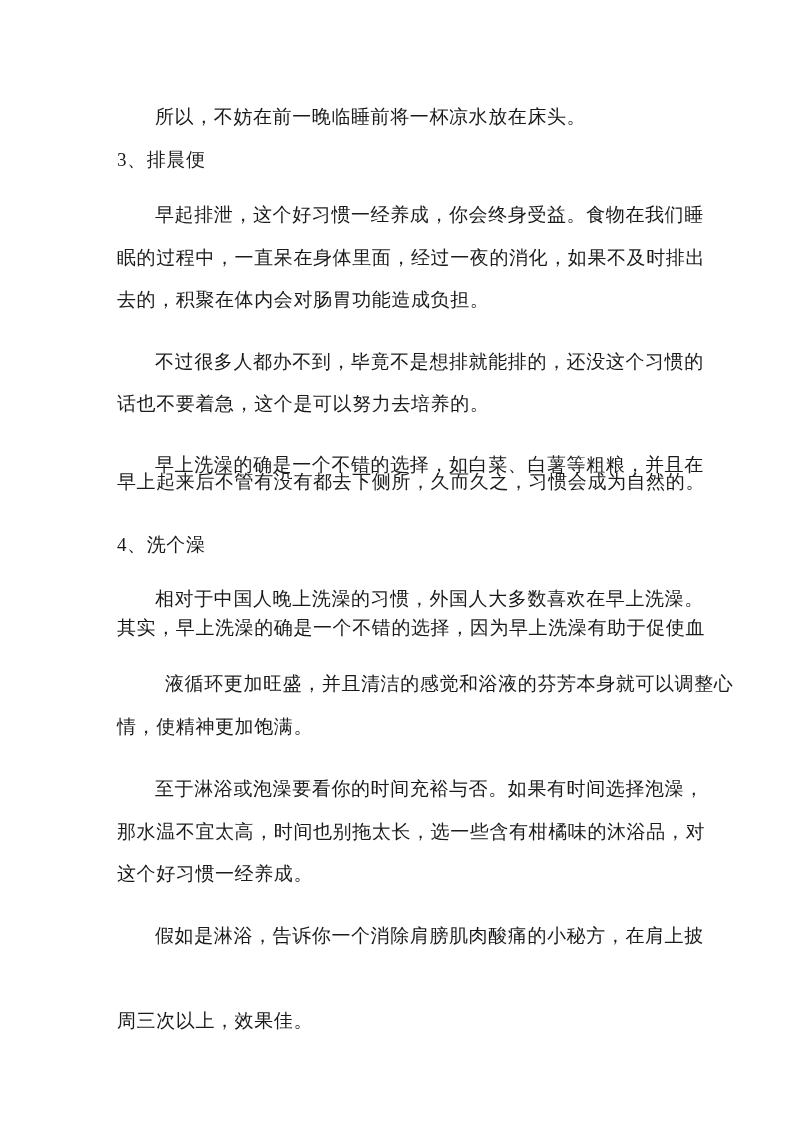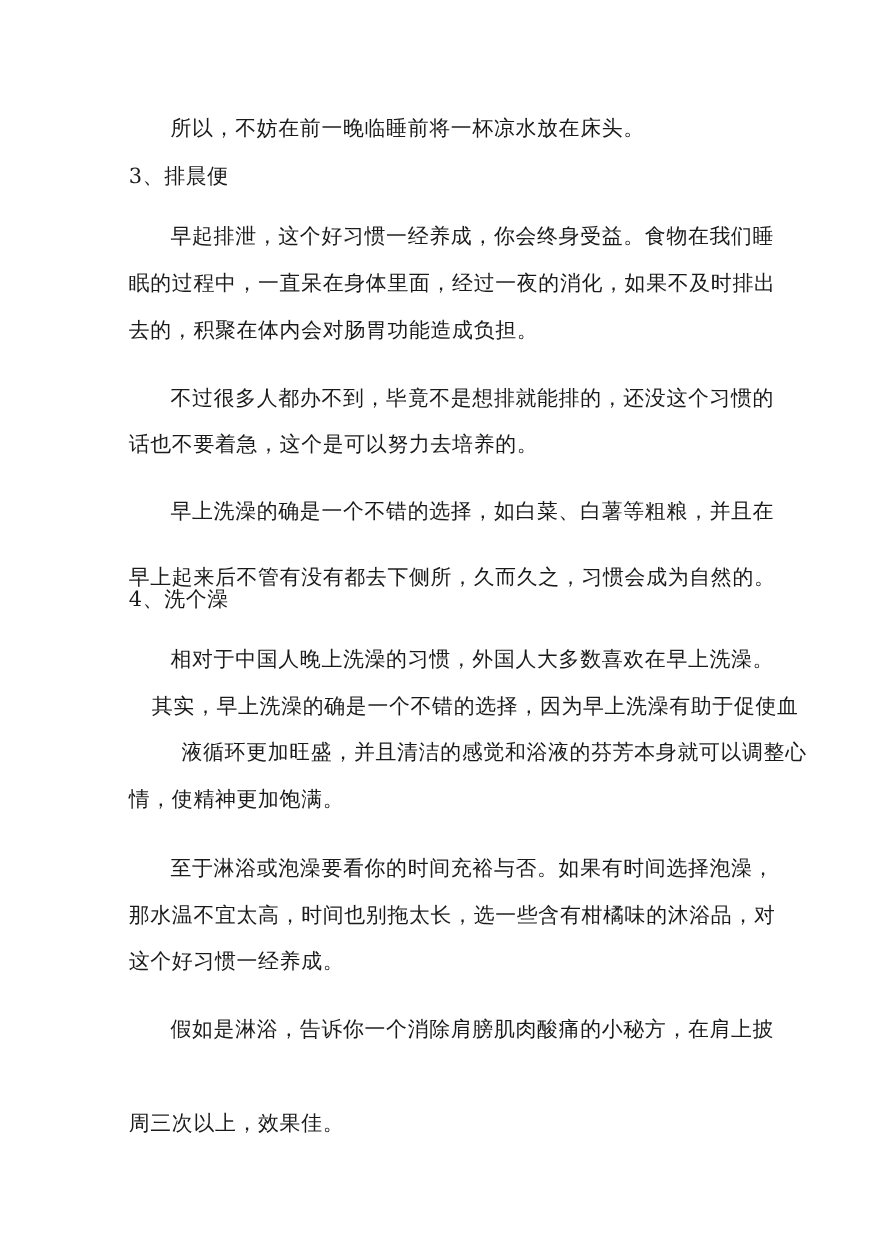--- a/index.html
+++ b/index.html
@@ -14,20 +14,21 @@
       overflow: hidden;
       font-family: "DejaVu Serif", "Liberation Serif", serif;
       color: #1a1a1a;
     }
     .page {
       position: absolute;
       left: 0; top: 0;
       width: 793px;
       height: 906px;
       background: #ffffff;
+      font-family: Liberation Serif, serif;
     }
     .line {
       position: absolute;
       left: 117px;
       width: 560px;
       font-size: 19px;
       line-height: 24px;
       height: 24px;
       white-space: nowrap;
       letter-spacing: 0.6px;
@@ -45,26 +46,26 @@
   <div class="line heading" style="top:148px;">3、排晨便</div>
 
   <div class="line indent" style="top:203px;">早起排泄，这个好习惯一经养成，你会终身受益。食物在我们睡</div>
   <div class="line" style="top:246px;">眠的过程中，一直呆在身体里面，经过一夜的消化，如果不及时排出</div>
   <div class="line" style="top:288px;">去的，积聚在体内会对肠胃功能造成负担。</div>
 
   <div class="line indent" style="top:350px;">不过很多人都办不到，毕竟不是想排就能排的，还没这个习惯的</div>
   <div class="line" style="top:392px;">话也不要着急，这个是可以努力去培养的。</div>
 
   <div class="line indent" style="top:453px;">早上洗澡的确是一个不错的选择，如白菜、白薯等粗粮，并且在</div>
-  <div class="line" style="top:513px;">早上起来后不管有没有都去下侧所，久而久之，习惯会成为自然的。</div>
+  <div class="line" style="top:470px;">早上起来后不管有没有都去下侧所，久而久之，习惯会成为自然的。</div>
 
   <div class="line heading" style="top:533px;">4、洗个澡</div>
 
   <div class="line indent" style="top:587px;">相对于中国人晚上洗澡的习惯，外国人大多数喜欢在早上洗澡。</div>
-  <div class="line" style="top:630px;margin-left:21px;">其实，早上洗澡的确是一个不错的选择，因为早上洗澡有助于促使血</div>
+  <div class="line" style="top:616px;">其实，早上洗澡的确是一个不错的选择，因为早上洗澡有助于促使血</div>
   <div class="line" style="top:672px;margin-left:48px;">液循环更加旺盛，并且清洁的感觉和浴液的芬芳本身就可以调整心</div>
   <div class="line" style="top:715px;">情，使精神更加饱满。</div>
 
   <div class="line indent" style="top:777px;">至于淋浴或泡澡要看你的时间充裕与否。如果有时间选择泡澡，</div>
   <div class="line" style="top:820px;">那水温不宜太高，时间也别拖太长，选一些含有柑橘味的沐浴品，对</div>
   <div class="line" style="top:862px;">这个好习惯一经养成。</div>
 
   <div class="line indent" style="top:924px;">假如是淋浴，告诉你一个消除肩膀肌肉酸痛的小秘方，在肩上披</div>
   <div class="line" style="top:1009px;">周三次以上，效果佳。</div>
 

